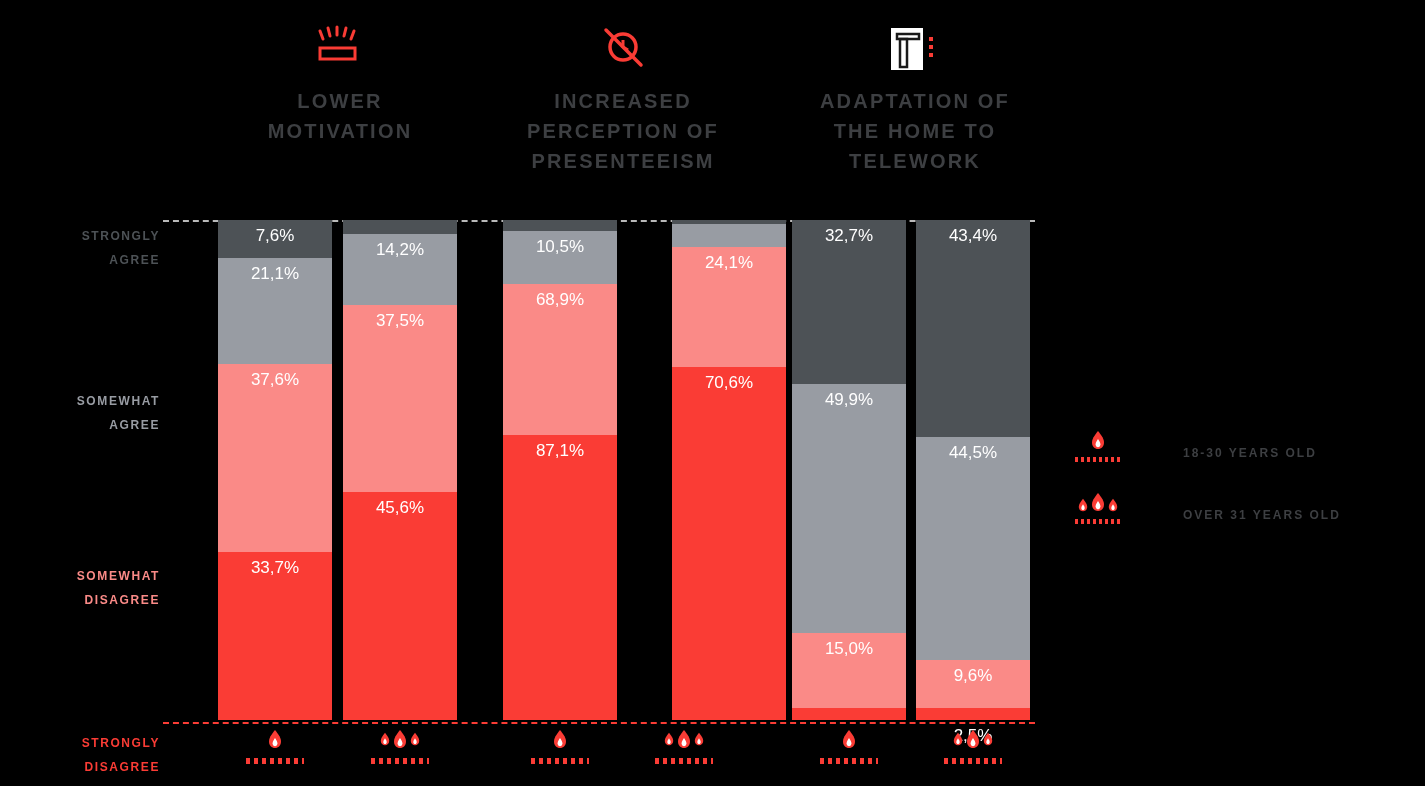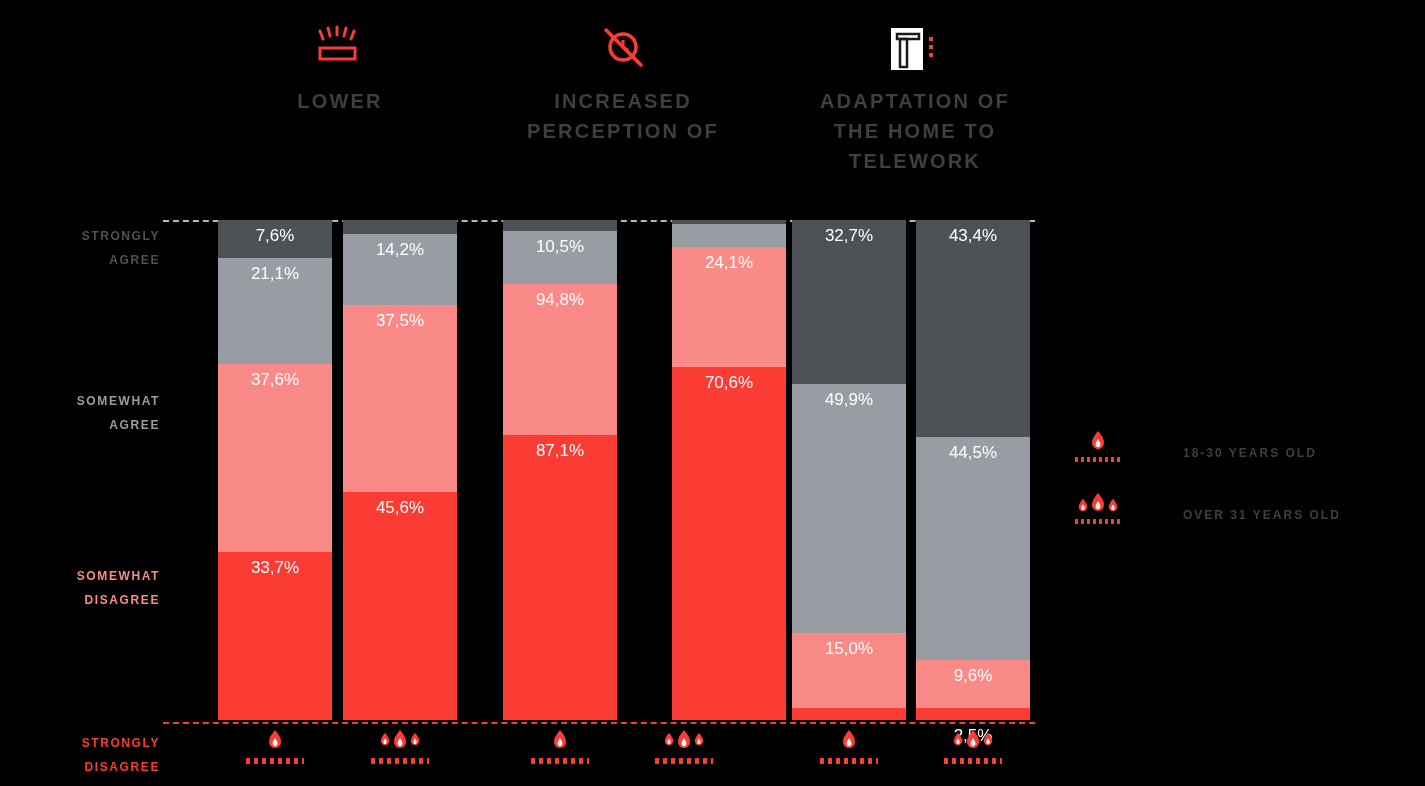--- a/index.html
+++ b/index.html
@@ -76,32 +76,34 @@
           <line x1="10" y1="14" x2="7" y2="6"></line>
           <line x1="17" y1="11" x2="15" y2="3"></line>
           <line x1="24" y1="10" x2="24" y2="2"></line>
           <line x1="31" y1="11" x2="33" y2="3"></line>
           <line x1="38" y1="14" x2="41" y2="6"></line>
         </g>
         <rect x="7" y="23" width="35" height="11" fill="none" stroke="#fa3c35" stroke-width="3"></rect>
       </svg>
     </div>
     <div class="col-title">LOWER</div>
+    <div class="col-title">MOTIVATION</div>
   </div>
 
   <div class="col-head" style="left:513px;top:8px;width:220px;">
     <div class="col-icon">
       <svg width="54" height="52" viewBox="0 0 54 52">
         <circle cx="27" cy="26" r="13" fill="none" stroke="#fa3c35" stroke-width="3.5"></circle>
         <path d="M27 19 L27 26 L32 29" fill="none" stroke="#fa3c35" stroke-width="3"></path>
         <line x1="10" y1="9" x2="45" y2="44" stroke="#fa3c35" stroke-width="3.5" stroke-linecap="round"></line>
       </svg>
     </div>
     <div class="col-title">INCREASED</div>
     <div class="col-title">PERCEPTION OF</div>
+    <div class="col-title">PRESENTEEISM</div>
   </div>
 
   <div class="col-head" style="left:805px;top:8px;width:220px;">
     <div class="col-icon">
       <svg width="60" height="54" viewBox="0 0 60 54">
         <rect x="6" y="8" width="32" height="42" fill="#ffffff"></rect>
         <rect x="12" y="14" width="22" height="5" fill="none" stroke="#1a1a1a" stroke-width="2.5"></rect>
         <rect x="15" y="19" width="7" height="28" fill="none" stroke="#1a1a1a" stroke-width="2.5"></rect>
         <g fill="#fa3c35">
           <rect x="44" y="17" width="4" height="4"></rect>
@@ -164,21 +166,21 @@
           <div class="seg c-red" style="height: 228px;">
             <div class="val">45,6%</div>
           </div>
         </div>
         <div class="bar" style="left: 340px;">
           <div class="seg c-dark tiny" style="height: 11px;"></div>
           <div class="seg c-gray" style="height: 52.5px;">
             <div class="val">10,5%</div>
           </div>
           <div class="seg c-salmon" style="height: 151px;">
-            <div class="val">94,8%</div>
+            <div class="val">68,9%</div>
           </div>
           <div class="seg c-red" style="height: 285.5px;">
             <div class="val">87,1%</div>
           </div>
         </div>
         <div class="bar" style="left: 464px; padding-left: 45px;">
           <div class="seg c-dark tiny" style="height: 3.5px;"></div>
           <div class="seg c-gray overflow" style="height: 23px;">
             <div class="val">4,6%</div>
           </div>

